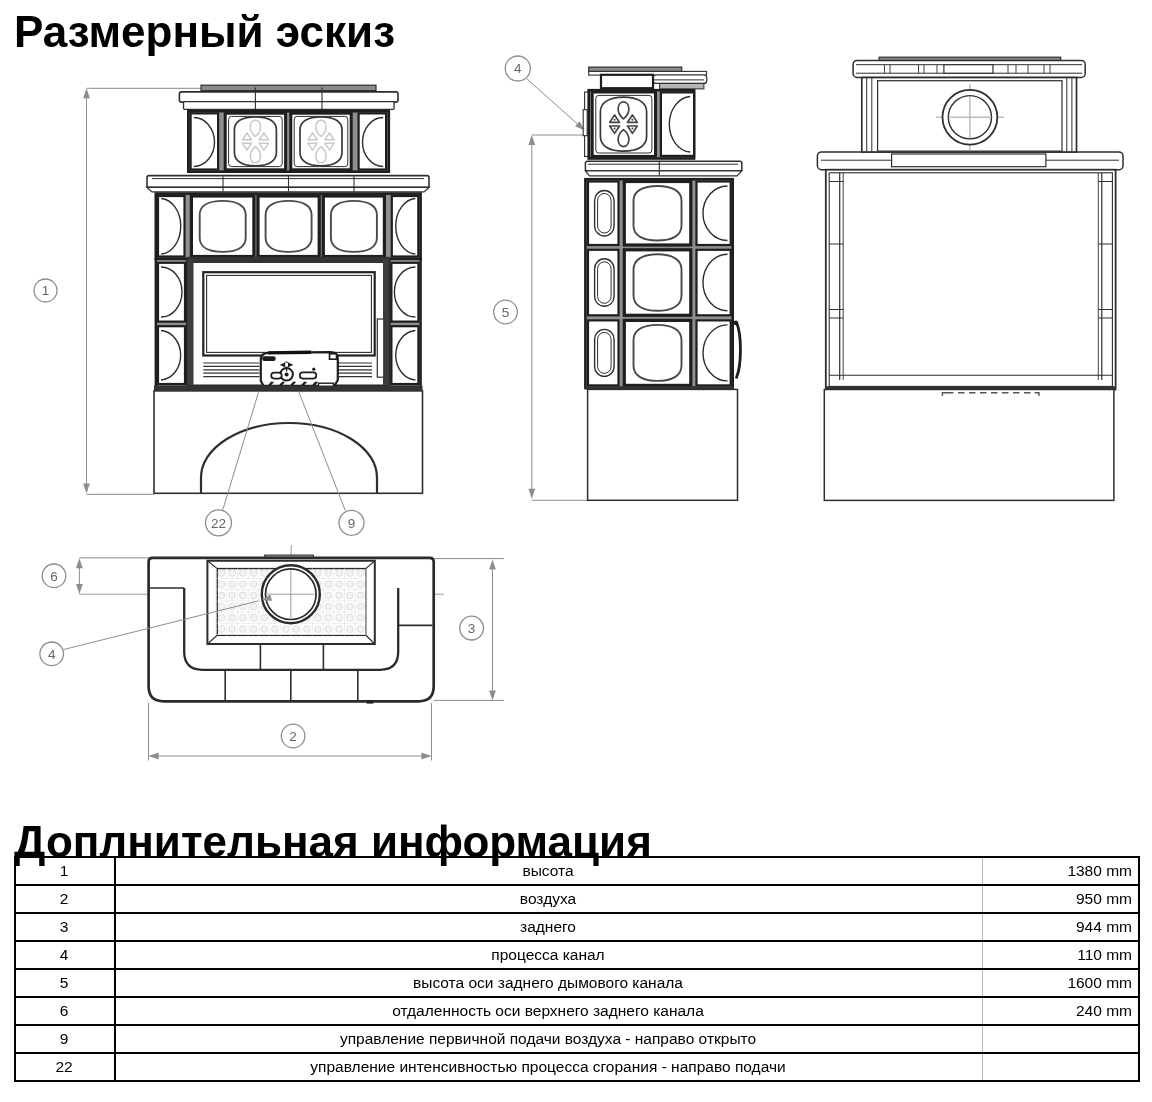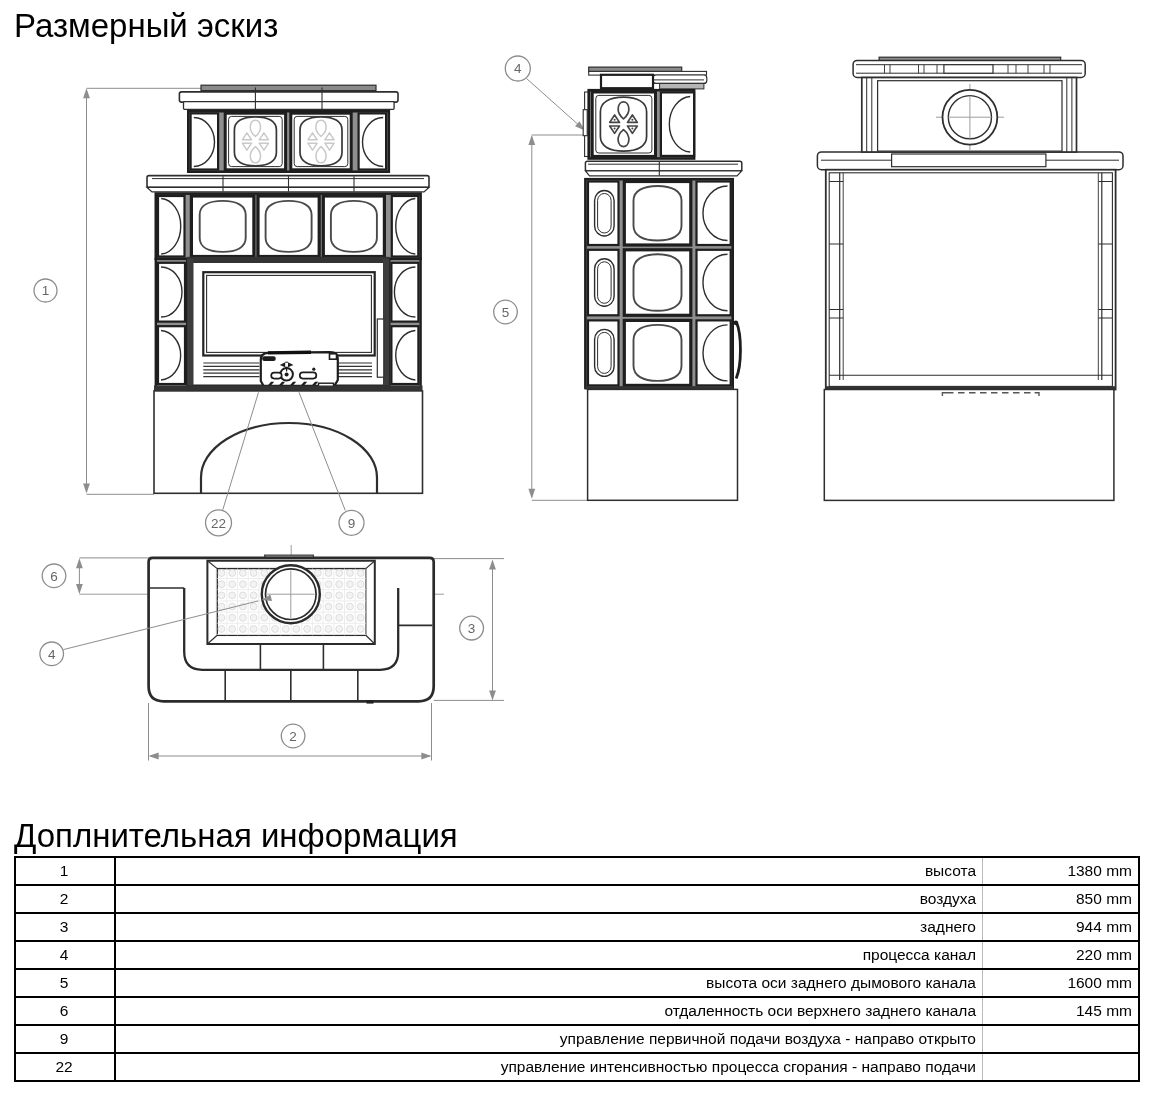--- a/index.html
+++ b/index.html
@@ -1,21 +1,21 @@
 <!DOCTYPE html>
 <html><head><meta charset="utf-8">
 <style>
 html,body{margin:0;padding:0;background:#fff;width:1152px;height:1102px;overflow:hidden;}
 body{font-family:"Liberation Sans", sans-serif;position:relative;}
-.title{position:absolute;left:14px;font-weight:normal;font-size:33px;color:#000;letter-spacing:0px;white-space:nowrap;text-align:center;}
+.title{position:absolute;left:14px;font-weight:bold;font-size:44px;color:#000;letter-spacing:0px;white-space:nowrap;text-align:center;}
 svg text{font-family:"Liberation Sans", sans-serif;}
 table.info{position:absolute;left:14px;top:856px;width:1126px;border-collapse:collapse;table-layout:fixed;font-size:15.5px;color:#000;}
 table.info td{border:2px solid #000;height:26px;padding:0 6px 0 4px;overflow:hidden;white-space:nowrap;}
 td.c1{width:88px;text-align:center;}
-td.c2{width:856px;text-align:right;border-right:1px solid #bbb !important;}
+td.c2{width:856px;text-align:center;border-right:1px solid #bbb !important;}
 td.c3{text-align:right;border-left:none !important;margin-top:16px;}
 </style></head>
 <body>
 
 <div class="title" style="top:7px;">Размерный эскиз</div>
 
 <svg width="1152" height="830" viewBox="0 0 1152 830" style="position:absolute;left:0;top:0;">
 
 <g>
 <line x1="86.5" y1="90.0" x2="86.5" y2="491.5" stroke="#8d8d8d" stroke-width="1"></line>
@@ -607,45 +607,45 @@
 <tbody>
       <tr>
         <td class="c1">1</td>
         <td class="c2">высота</td>
         <td class="c3">1380 mm</td>
       </tr>
 
 <tr>
         <td class="c1">2</td>
         <td class="c2">воздуха</td>
-        <td class="c3">850 mm</td>
+        <td class="c3">950 mm</td>
       </tr>
 
 <tr>
         <td class="c1">3</td>
         <td class="c2">заднего</td>
         <td class="c3">944 mm</td>
       </tr>
 
 <tr>
         <td class="c1">4</td>
         <td class="c2">процесса канал</td>
-        <td class="c3">220 mm</td>
+        <td class="c3">110 mm</td>
       </tr>
 
 <tr>
         <td class="c1">5</td>
         <td class="c2">высота оси заднего дымового канала</td>
         <td class="c3">1600 mm</td>
       </tr>
 
 <tr>
         <td class="c1">6</td>
         <td class="c2">отдаленность оси верхнего заднего канала</td>
-        <td class="c3">145 mm</td>
+        <td class="c3">240 mm</td>
       </tr>
 
 <tr>
         <td class="c1">9</td>
         <td class="c2">управление первичной подачи воздуха - направо открыто</td>
         <td class="c3"></td>
       </tr>
 
 <tr>
         <td class="c1">22</td>

